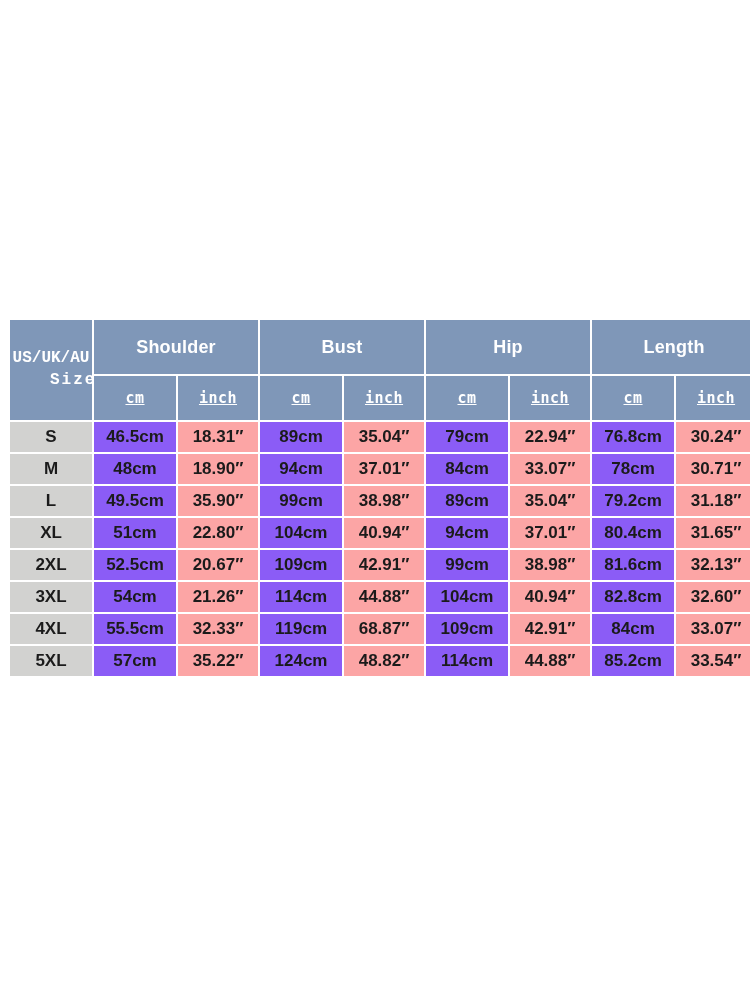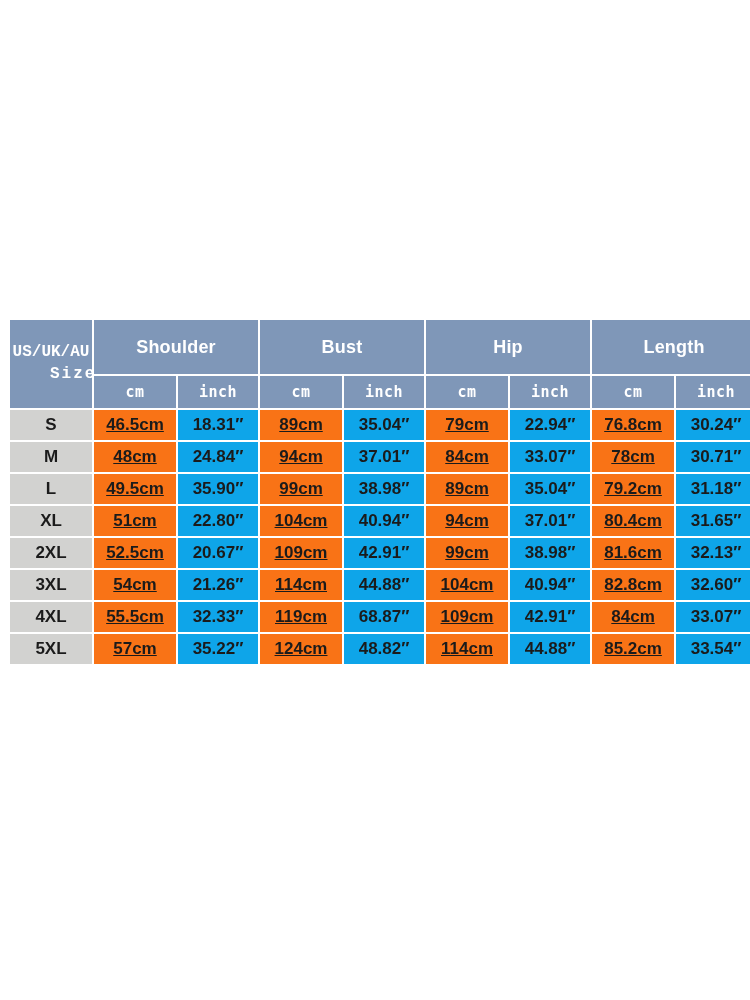--- a/index.html
+++ b/index.html
@@ -38,24 +38,25 @@
   }
 
   th.group-head {
     height: 54px;
     font-size: 18px;
     letter-spacing: 0.2px;
     font-family: "Liberation Sans", sans-serif;
   }
 
   th.sub-head {
-    height: 32px;
+    height: 44px;
     font-size: 15px;
     font-family: "DejaVu Sans Mono", monospace;
     letter-spacing: 0.5px;
+    text-decoration: underline;
   }
 
   th.size-sub-head {
     height: 44px;
     font-size: 16px;
     font-family: Liberation Mono, monospace;
     line-height: 1.35;
     letter-spacing: 0px;
   }
   th.size-sub-head .ln2 { display: block; letter-spacing: 2px; margin-left: 40px; }
@@ -66,22 +67,22 @@
     padding: 0;
     text-align: center;
     vertical-align: middle;
     color: #1b1b1b;
     font-size: 17px;
     font-weight: bold;
     font-family: "Liberation Sans", sans-serif;
   }
 
   td.c-size  { background: #d2d2d0; font-weight: normal; font-size: 18px; }
-  td.c-cm    { background: #f97316; text-decoration: underline; }
-  td.c-inch  { background: #0ea5e9; }
+  td.c-cm    { background: #8b5cf6; }
+  td.c-inch  { background: #fca5a5; }
 
   
   col.w-size { width: 82px; }
   col.w-cm   { width: 82px; }
   col.w-inch { width: 80px; }
 </style>
 </head>
 <body>
 
 <div id="chart-wrap">
@@ -124,21 +125,21 @@
           <td class="c-cm">89cm</td>
           <td class="c-inch">35.04″</td>
           <td class="c-cm">79cm</td>
           <td class="c-inch">22.94″</td>
           <td class="c-cm">76.8cm</td>
           <td class="c-inch">30.24″</td>
         </tr>
         <tr>
           <td class="c-size">M</td>
           <td class="c-cm">48cm</td>
-          <td class="c-inch">24.84″</td>
+          <td class="c-inch">18.90″</td>
           <td class="c-cm">94cm</td>
           <td class="c-inch">37.01″</td>
           <td class="c-cm">84cm</td>
           <td class="c-inch">33.07″</td>
           <td class="c-cm">78cm</td>
           <td class="c-inch">30.71″</td>
         </tr>
         <tr>
           <td class="c-size">L</td>
           <td class="c-cm">49.5cm</td>

